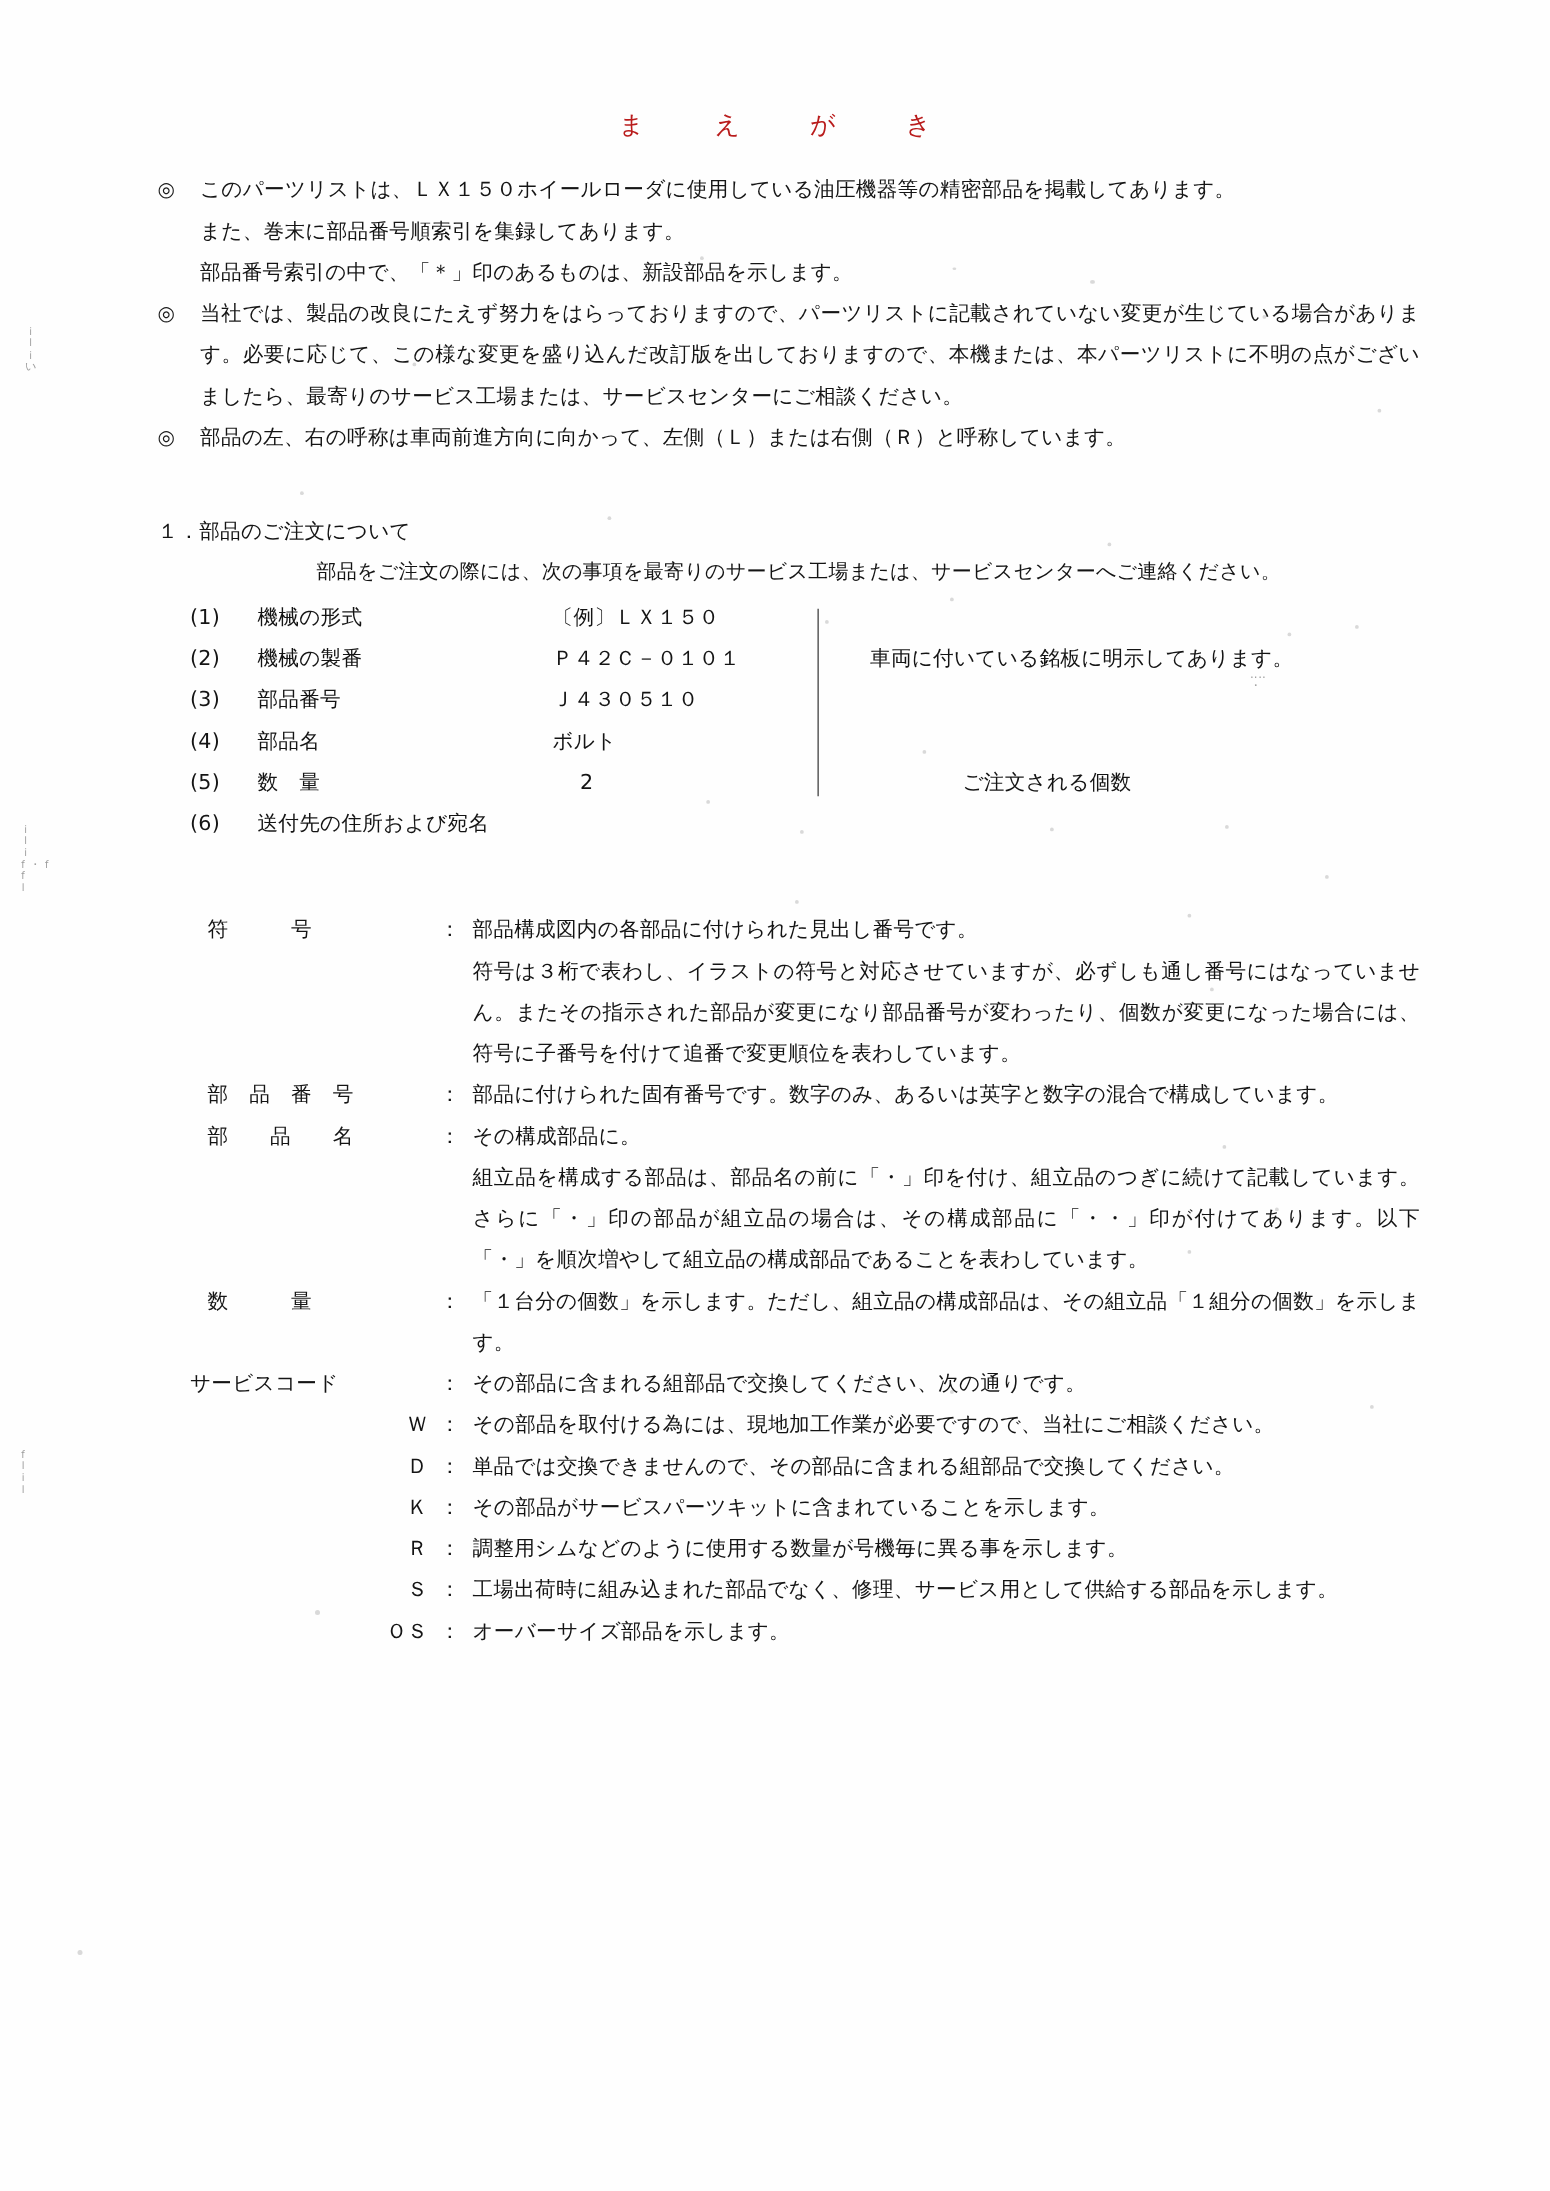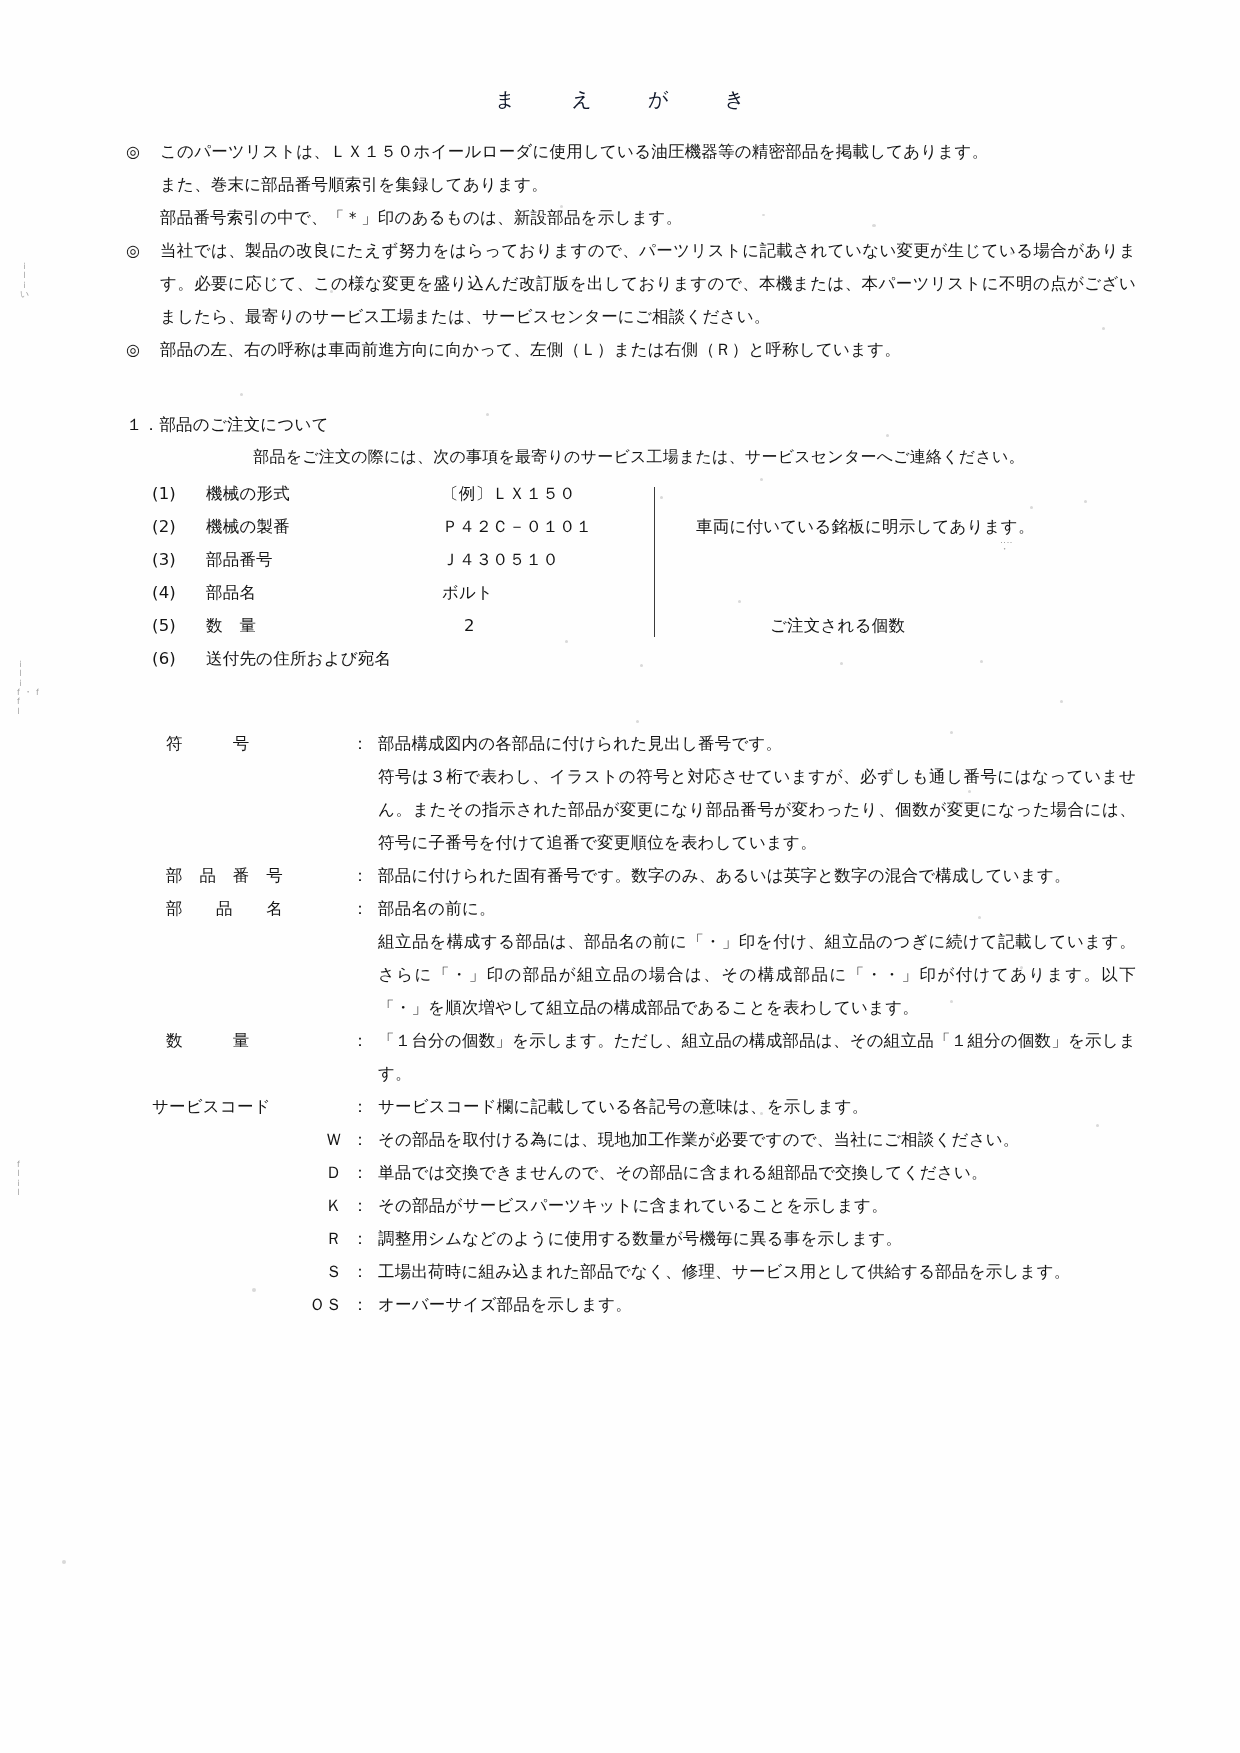--- a/index.html
+++ b/index.html
@@ -40,21 +40,21 @@
     left: 0;
     top: 0;
     width: 1240px;
   }
   .doc-title {
     text-align: center;
     font-size: 20px;
     letter-spacing: 18px;
     padding-top: 86px;
     padding-left: 18px;
-    color: #0f172a;
+    color: #b91c1c;
     font-weight: 400;
   }
   .body-wrap {
     padding: 0 104px 0 126px;
   }
   
   .bullet-row {
     display: flex;
     align-items: flex-start;
     margin-top: 22px;
@@ -305,38 +305,38 @@
               <td class="def-colon">：</td>
               <td class="def-desc">
                 <p>部品に付けられた固有番号です。数字のみ、あるいは英字と数字の混合で構成しています。</p>
               </td>
             </tr>
 
             <tr>
               <td class="def-term sp-small">部　　品　　名</td>
               <td class="def-colon">：</td>
               <td class="def-desc">
-                <p>部品名の前に。</p>
+                <p>その構成部品に。</p>
                 <p>組立品を構成する部品は、部品名の前に「・」印を付け、組立品のつぎに続けて記載しています。さらに「・」印の部品が組立品の場合は、その構成部品に「・・」印が付けてあります。以下「・」を順次増やして組立品の構成部品であることを表わしています。</p>
               </td>
             </tr>
 
             <tr>
               <td class="def-term sp-wide">数　　　量</td>
               <td class="def-colon">：</td>
               <td class="def-desc">
                 <p>「１台分の個数」を示します。ただし、組立品の構成部品は、その組立品「１組分の個数」を示します。</p>
               </td>
             </tr>
 
             <tr>
               <td class="def-term" style="padding-left:8px !important;margin-left:14px;">サービスコード</td>
               <td class="def-colon">：</td>
               <td class="def-desc">
-                <p>サービスコード欄に記載している各記号の意味は、を示します。</p>
+                <p>その部品に含まれる組部品で交換してください、次の通りです。</p>
               </td>
             </tr>
 
             <tr>
               <td class="def-term code">Ｗ</td>
               <td class="def-colon">：</td>
               <td class="def-desc">
                 <p>その部品を取付ける為には、現地加工作業が必要ですので、当社にご相談ください。</p>
               </td>
             </tr>

